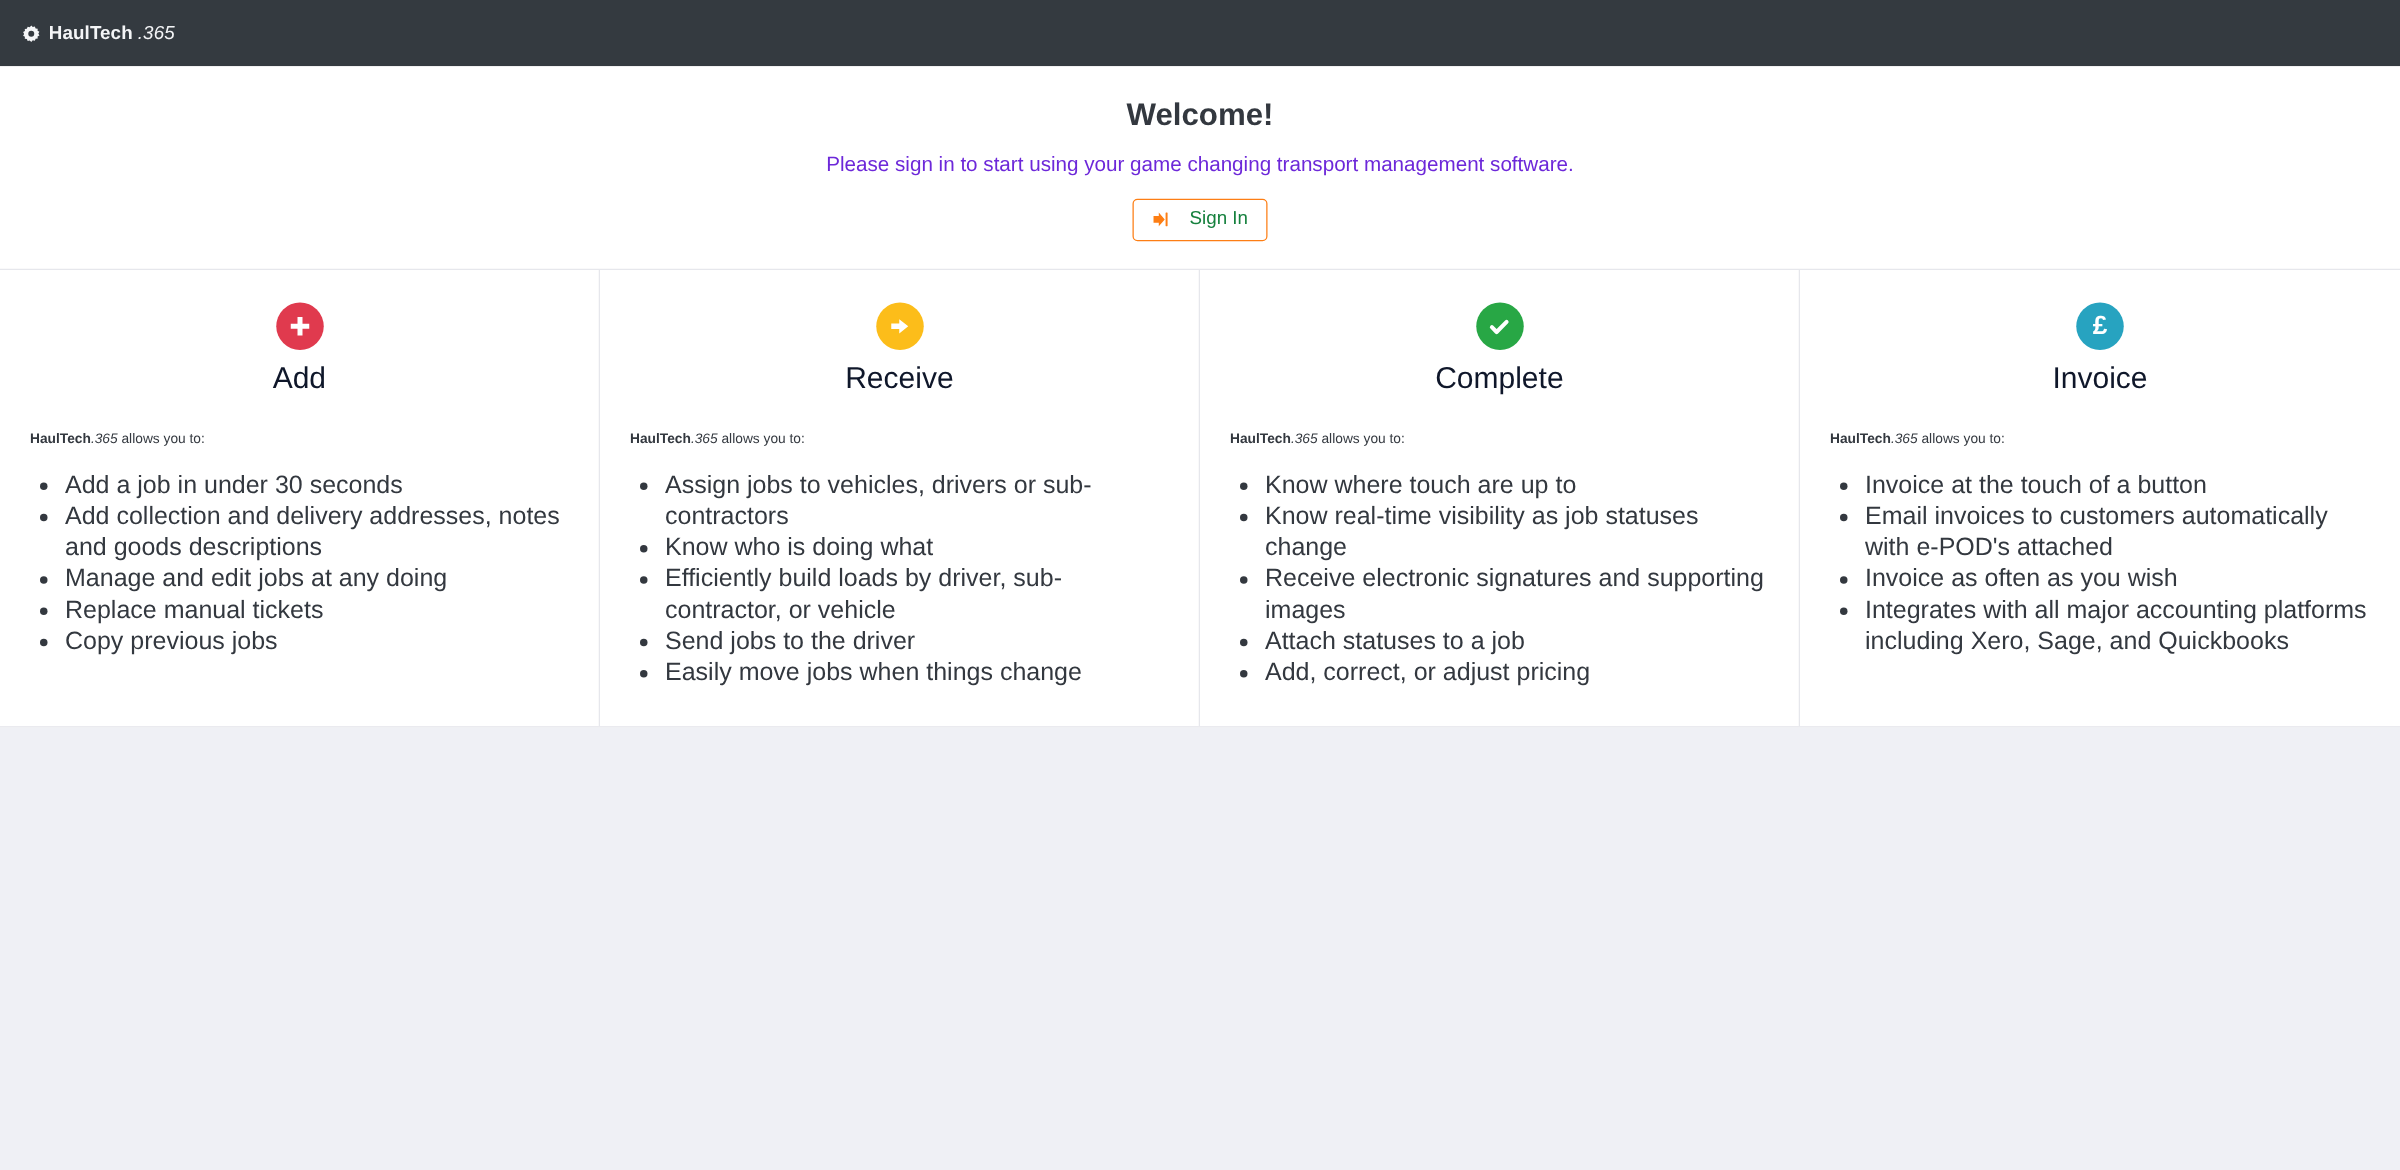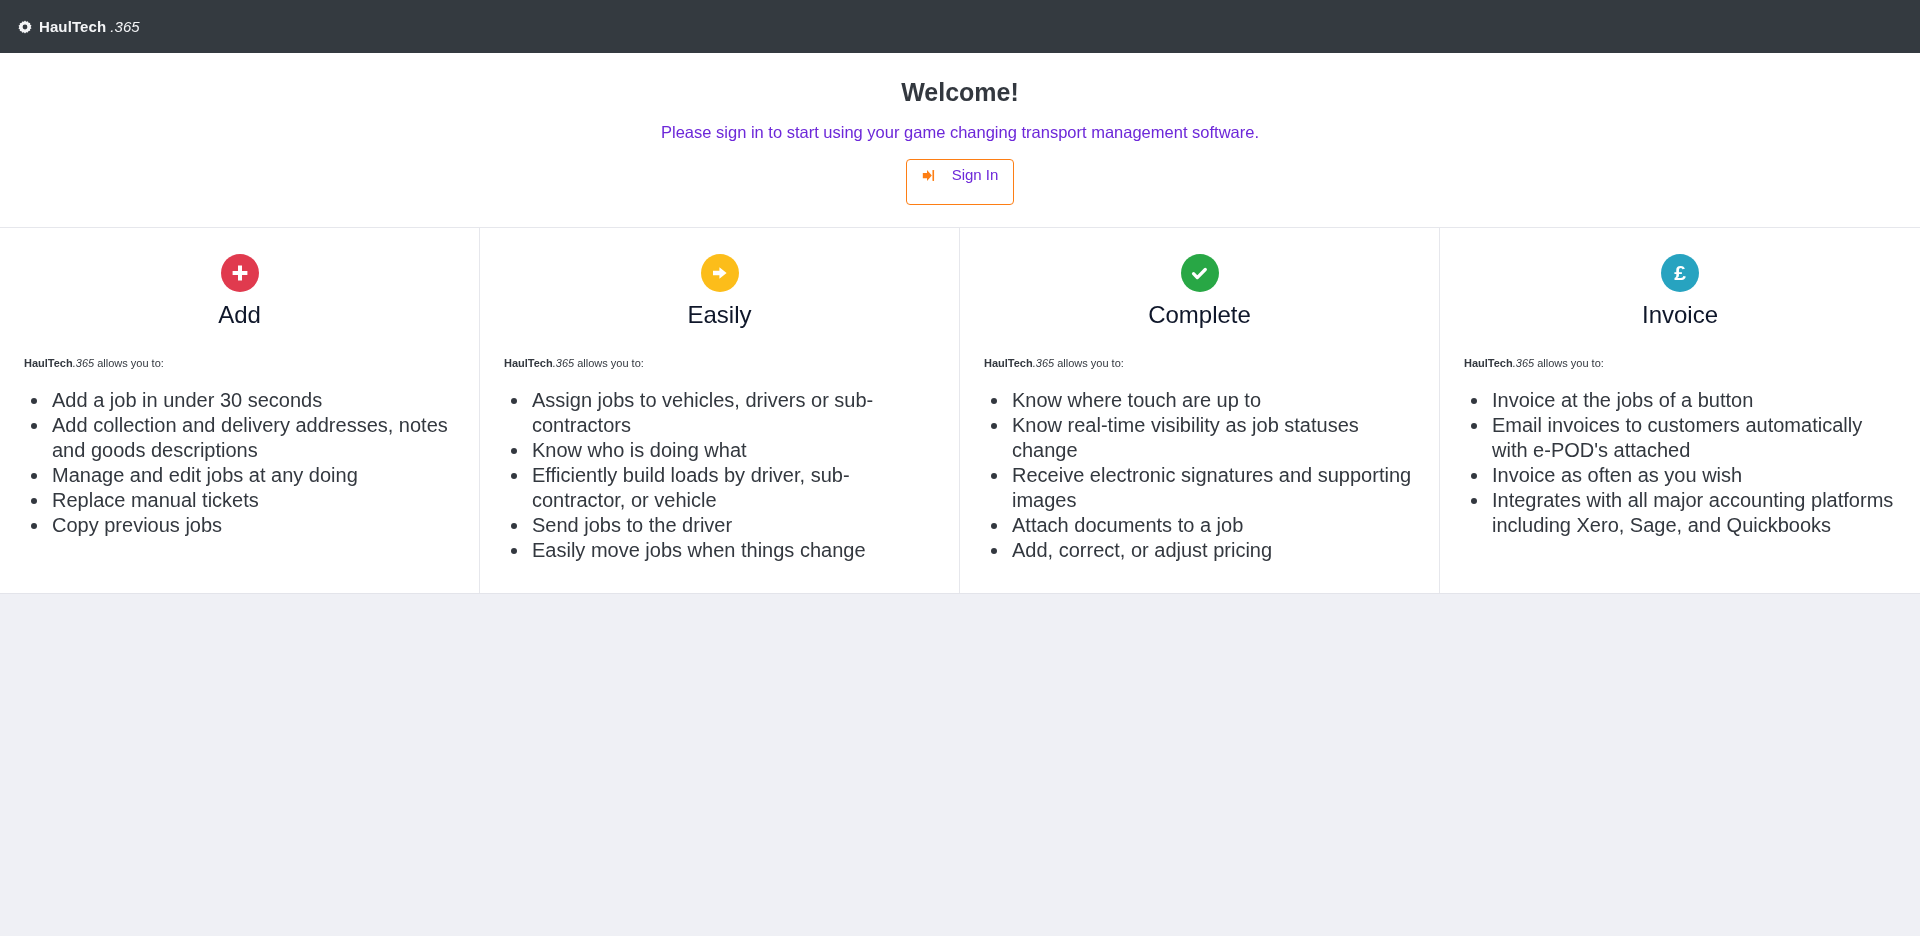--- a/index.html
+++ b/index.html
@@ -77,25 +77,25 @@
     padding-bottom: 22px;
     display: flex;
     justify-content: center;
   }
   .signin-btn {
     display: inline-flex;
     align-items: center;
     gap: 17px;
     border: 1px solid #fd7e14;
     background: #ffffff;
-    color: #6d28d9;
+    color: #15803d;
     font-size: 15px;
     font-family: "Liberation Sans", sans-serif;
     border-radius: 4px;
-    padding: 6px 15px 20px 13px;
+    padding: 6px 15px 8px 13px;
     cursor: pointer;
     line-height: 18px;
   }
   .signin-btn .sig-icon { display: flex; align-items: center; }
 
   
   .cards {
     display: flex;
     border-top: 1px solid #e6e7ec;
     border-bottom: 1px solid #e3e4ea;
@@ -214,21 +214,21 @@
     </div>
 
     <div class="card">
       <div class="card-icon">
         <span class="badge amber">
           <svg width="20" height="20" viewBox="0 0 20 20" aria-hidden="true">
             <path fill="#ffffff" d="M3.0 7.8h6.4V4.3L16.6 10l-7.2 5.7v-3.5H3.0z"></path>
           </svg>
         </span>
       </div>
-      <h2 class="card-title">Easily</h2>
+      <h2 class="card-title">Receive</h2>
       <p class="card-lead"><span class="ht-bold">HaulTech</span><span class="ht-italic">.365</span><span> allows you to:</span></p>
       <ul class="card-list">
         <li>Assign jobs to vehicles, drivers or sub-contractors</li>
         <li>Know who is doing what</li>
         <li>Efficiently build loads by driver, sub-contractor, or vehicle</li>
         <li>Send jobs to the driver</li>
         <li>Easily move jobs when things change</li>
       </ul>
     </div>
 
@@ -239,35 +239,35 @@
             <path fill="none" stroke="#ffffff" stroke-width="3.1" stroke-linecap="round" stroke-linejoin="round" d="M4.3 10.2l3.6 3.7 7.6-7.7"></path>
           </svg>
         </span>
       </div>
       <h2 class="card-title">Complete</h2>
       <p class="card-lead"><span class="ht-bold">HaulTech</span><span class="ht-italic">.365</span><span> allows you to:</span></p>
       <ul class="card-list">
         <li>Know where touch are up to</li>
         <li>Know real-time visibility as job statuses change</li>
         <li>Receive electronic signatures and supporting images</li>
-        <li>Attach documents to a job</li>
+        <li>Attach statuses to a job</li>
         <li>Add, correct, or adjust pricing</li>
       </ul>
     </div>
 
     <div class="card">
       <div class="card-icon">
         <span class="badge teal">
           <span class="pound">£</span>
         </span>
       </div>
       <h2 class="card-title">Invoice</h2>
       <p class="card-lead"><span class="ht-bold">HaulTech</span><span class="ht-italic">.365</span><span> allows you to:</span></p>
       <ul class="card-list">
-        <li>Invoice at the jobs of a button</li>
+        <li>Invoice at the touch of a button</li>
         <li>Email invoices to customers automatically with e-POD's attached</li>
         <li>Invoice as often as you wish</li>
         <li>Integrates with all major accounting platforms including Xero, Sage, and Quickbooks</li>
       </ul>
     </div>
 
   </div>
 </div>
 
 </body></html>

